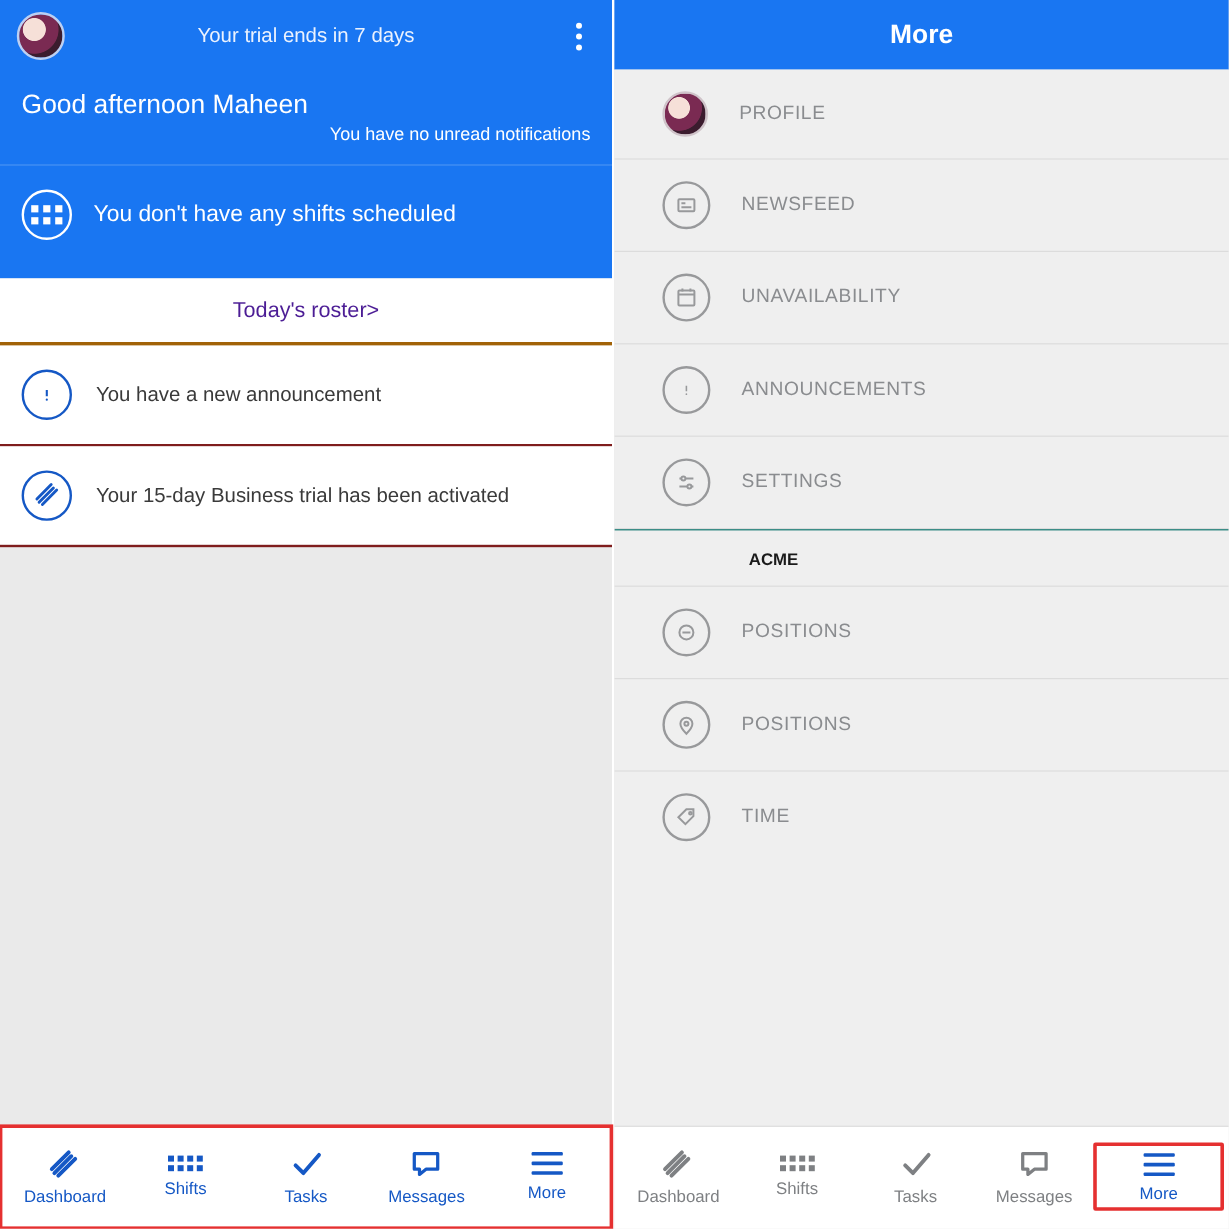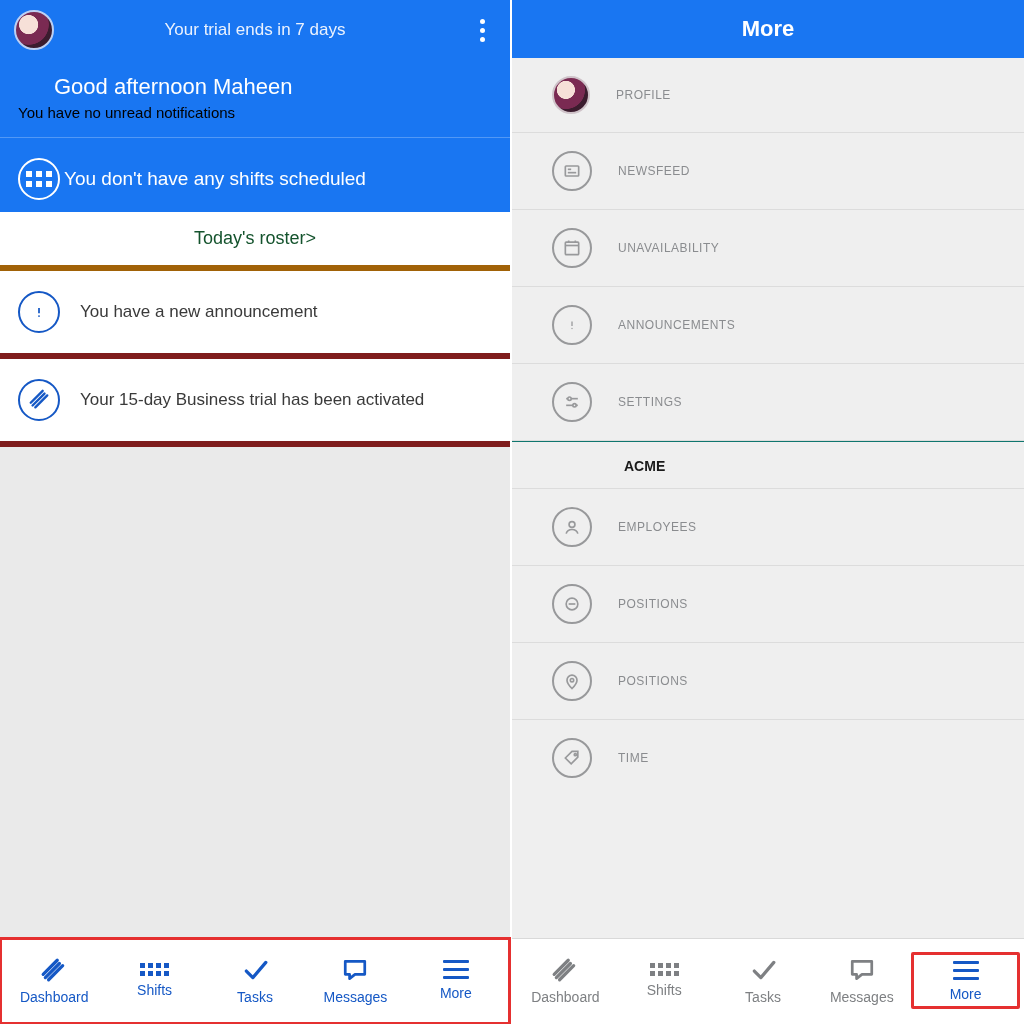--- a/index.html
+++ b/index.html
@@ -9,34 +9,34 @@
   .pane-left { border-right: 2px solid #fff; }
   
   .hdr-blue { background: #1976f2; color: #fff; }
   .hdr-top { display:flex; align-items:center; padding: 10px 14px 10px 14px; position:relative; height:60px;}
   .avatar { width:40px; height:40px; border-radius:50%; background: radial-gradient(circle at 35% 35%, #f6e0d8 0 28%, #7a2a52 30% 60%, #3b1c2e 62% 100%); border:2px solid #bcd0f3; flex-shrink:0;}
   .avatar-sm { width:38px; height:38px; border-radius:50%; background: radial-gradient(circle at 35% 35%, #f6e0d8 0 28%, #7a2a52 30% 60%, #3b1c2e 62% 100%); border:2px solid #cfc3c9;}
   .trial { position:absolute; left:0; right:0; text-align:center; font-size:17px; color:#ebf2fe; }
   .kebab { margin-left:auto; width:28px; height:28px; display:flex; flex-direction:column; align-items:center; justify-content:center; gap:4px; cursor:pointer;}
   .kebab span{ width:5px; height:5px; background:#fff; border-radius:50%; }
   .greet { padding: 14px 18px 16px; }
-  .greet h2 { font-size:22px; font-weight:500; margin-bottom:4px;margin-left:36px; }
-  .greet p { font-size:15px; color:#000000; }
-  .shift-row { display:flex; align-items:center; gap:4px; padding:20px 18px 12px; border-top:1px solid rgba(255,255,255,.25);}
+  .greet h2 { font-size:22px; font-weight:500; margin-bottom:4px; }
+  .greet p { font-size:15px; color:#ffffff;text-align:right; }
+  .shift-row { display:flex; align-items:center; gap:18px; padding:20px 18px 32px; border-top:1px solid rgba(255,255,255,.25);}
   .shift-row .txt { font-size:19px; color:#fff; }
   .icon-circ { width:42px; height:42px; border:2px solid #fff; border-radius:50%; display:flex; align-items:center; justify-content:center; flex-shrink:0;}
   .icon-circ-b { width:42px; height:42px; border:2.5px solid #1558c5; border-radius:50%; display:flex; align-items:center; justify-content:center; flex-shrink:0;}
   .icon-circ-g { width:40px; height:40px; border:2.5px solid #98999b; border-radius:50%; display:flex; align-items:center; justify-content:center; flex-shrink:0; color:#98999b;}
-  .roster { background:#fff; text-align:center; padding:16px 0; color:#14532d; font-size:18px; font-weight:500; border-bottom:6px solid #a16207;}
-  .white-row { background:#fff; display:flex; align-items:center; gap:20px; padding:20px 18px; border-bottom:6px solid #7f1d1d; color:#3a3a3a; font-size:17px; font-weight:500;}
+  .roster { background:#fff; text-align:center; padding:16px 0; color:#4c1d95; font-size:18px; font-weight:500; border-bottom:3px solid #a16207;}
+  .white-row { background:#fff; display:flex; align-items:center; gap:20px; padding:20px 18px; border-bottom:2px solid #7f1d1d; color:#3a3a3a; font-size:17px; font-weight:500;}
   
   .hdr-right { background:#1976f2; color:#fff; height:58px; display:flex; align-items:center; justify-content:center; font-size:22px; font-weight:600;}
   .menu { flex:1; overflow-y:auto; background:#efefef;}
   .menu-row { display:flex; align-items:center; gap:26px; padding:18px 0 18px 40px; border-bottom:1px solid #dcdcdc; cursor:pointer;}
-  .menu-row .label { font-size:12px; color:#8a8c8f; letter-spacing:.5px; font-weight:500;}
+  .menu-row .label { font-size:16px; color:#8a8c8f; letter-spacing:.5px; font-weight:500;}
   .section-hdr { padding:16px 0 14px 112px; font-size:14px; font-weight:700; color:#1a1a1a; border-bottom:1px solid #dcdcdc; border-top:1px solid #0f766e; background:#efefef;}
   
   .tabbar { height:86px; background:#fff; border-top:1px solid #d9d9d9; display:flex; justify-content:space-around; align-items:center; padding:6px 4px 8px;}
   .tab { display:flex; flex-direction:column; align-items:center; gap:6px; color:#1558c5; font-size:14px; font-weight:500; cursor:pointer; flex:1;}
   .tab-g { color:#7e8083; }
   .tab svg { width:30px; height:26px; }
   .hl-red { outline:3px solid #e53030; outline-offset:-2px;}
   .hl-red-sm { border:3px solid #e53030; border-radius:2px; }
   
   .grid6 { display:grid; grid-template-columns:repeat(3,6px); grid-template-rows:repeat(2,6px); gap:4px;}
@@ -188,29 +188,20 @@
               <line x1="5" y1="16" x2="19" y2="16"></line>
               <circle cx="15" cy="16" r="2" fill="#efefef"></circle>
             </svg>
         </div>
         <div class="label">SETTINGS</div>
       </div>
       <div class="section-hdr">ACME</div>
       <div class="menu-row">
         <div class="icon-circ-g">
           <svg viewBox="0 0 24 24" width="20" height="20" stroke="#98999b" stroke-width="2" fill="none">
-              <circle cx="12" cy="9" r="3.5"></circle>
-              <path d="M5 20c1-4 5-5 7-5s6 1 7 5"></path>
-            </svg>
-        </div>
-        <div class="label">EMPLOYEES</div>
-      </div>
-      <div class="menu-row">
-        <div class="icon-circ-g">
-          <svg viewBox="0 0 24 24" width="20" height="20" stroke="#98999b" stroke-width="2" fill="none">
               <circle cx="12" cy="12" r="7"></circle>
               <path d="M8 12h8"></path>
             </svg>
         </div>
         <div class="label">POSITIONS</div>
       </div>
       <div class="menu-row">
         <div class="icon-circ-g">
           <svg viewBox="0 0 24 24" width="20" height="20" stroke="#98999b" stroke-width="2" fill="none">
               <path d="M12 21c-4-4-6-7-6-10a6 6 0 1 1 12 0c0 3-2 6-6 10z"></path>

